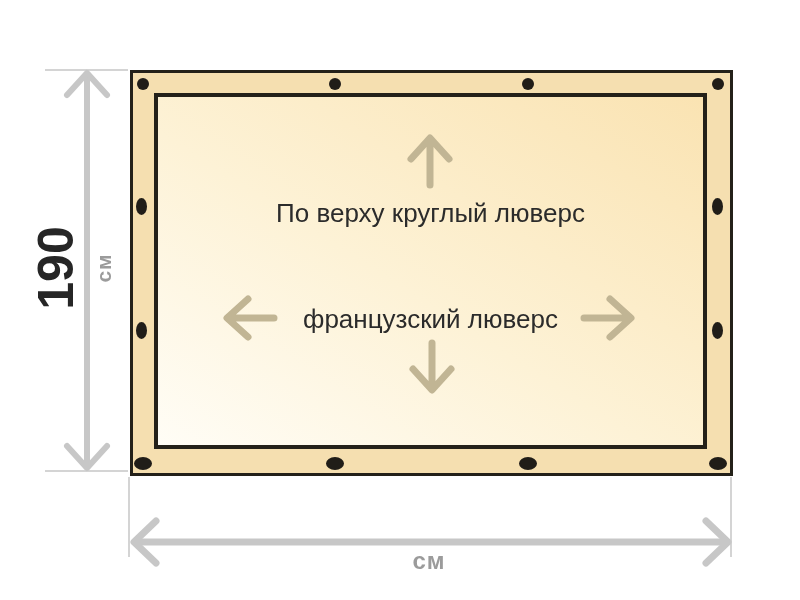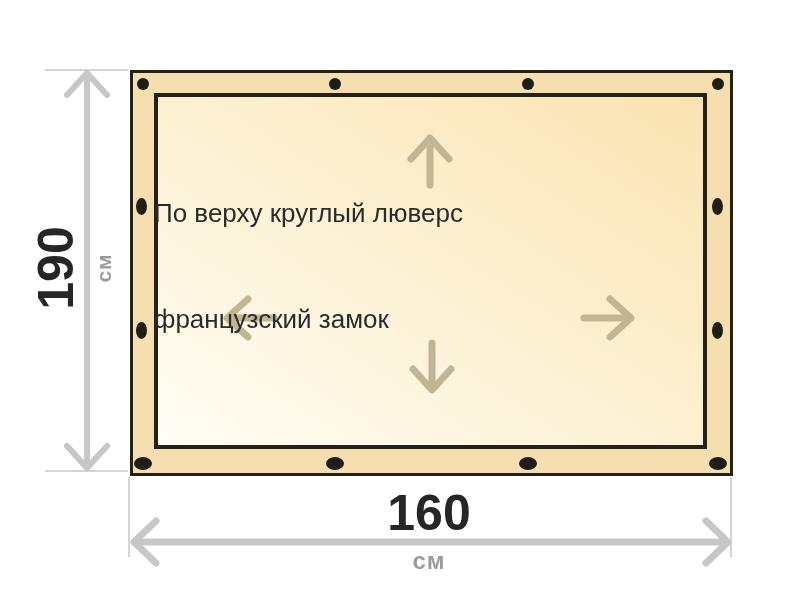--- a/index.html
+++ b/index.html
@@ -27,21 +27,21 @@
     background:var(--band);
   }
   .panel{
     position:absolute;left:154px;top:93px;width:553px;height:356px;
     box-sizing:border-box;border:4px solid var(--outline);
     background:linear-gradient(to top right, var(--surface-light) 0%, #fdf2d6 45%, var(--surface-dark) 100%);
   }
   .dot{position:absolute;background:var(--grommet);border-radius:50%;}
   .carrow{position:absolute;width:52px;height:56px;}
   .annotation{
-    position:absolute;left:154px;width:553px;text-align:left;
+    position:absolute;left:154px;width:553px;text-align:center;
     color:var(--text);font-size:26px;line-height:32px;font-weight:400;
   }
   .dim-number{
     position:absolute;text-align:center;font-weight:bold;font-size:50px;
     color:var(--number);
   }
   .dim-unit{
     position:absolute;text-align:center;font-weight:bold;
     color:var(--unit);letter-spacing:1px;
   }
@@ -97,20 +97,19 @@
     <path d="M26 52 L26 9 M7 26 L26 5 L45 26" stroke="var(--content-arrow)" stroke-width="7" fill="none" stroke-linecap="round" stroke-linejoin="round"></path>
   </svg>
   <svg class="carrow" viewBox="0 0 52 56" style="left:224px;top:290px;transform:rotate(-90deg)">
     <path d="M26 52 L26 9 M7 26 L26 5 L45 26" stroke="var(--content-arrow)" stroke-width="7" fill="none" stroke-linecap="round" stroke-linejoin="round"></path>
   </svg>
   <svg class="carrow" viewBox="0 0 52 56" style="left:582px;top:290px;transform:rotate(90deg)">
     <path d="M26 52 L26 9 M7 26 L26 5 L45 26" stroke="var(--content-arrow)" stroke-width="7" fill="none" stroke-linecap="round" stroke-linejoin="round"></path>
   </svg>
 
   <div class="annotation" style="top:197px">По верху круглый люверс</div>
-  <div class="annotation" style="top:303px">французский замок</div>
+  <div class="annotation" style="top:303px">французский люверс</div>
 
   <div class="dim-number rot" style="left:-24px;top:242px;width:160px;height:52px;line-height:52px">190</div>
   <div class="dim-unit rot" style="left:74px;top:257px;width:60px;height:22px;line-height:22px;font-size:21px">см</div>
-  <div class="dim-number" style="left:329px;top:488px;width:200px;line-height:50px">160</div>
   <div class="dim-unit" style="left:379px;top:549px;width:100px;line-height:24px;font-size:24px">см</div>
 
 </div>
 
 </body></html>

